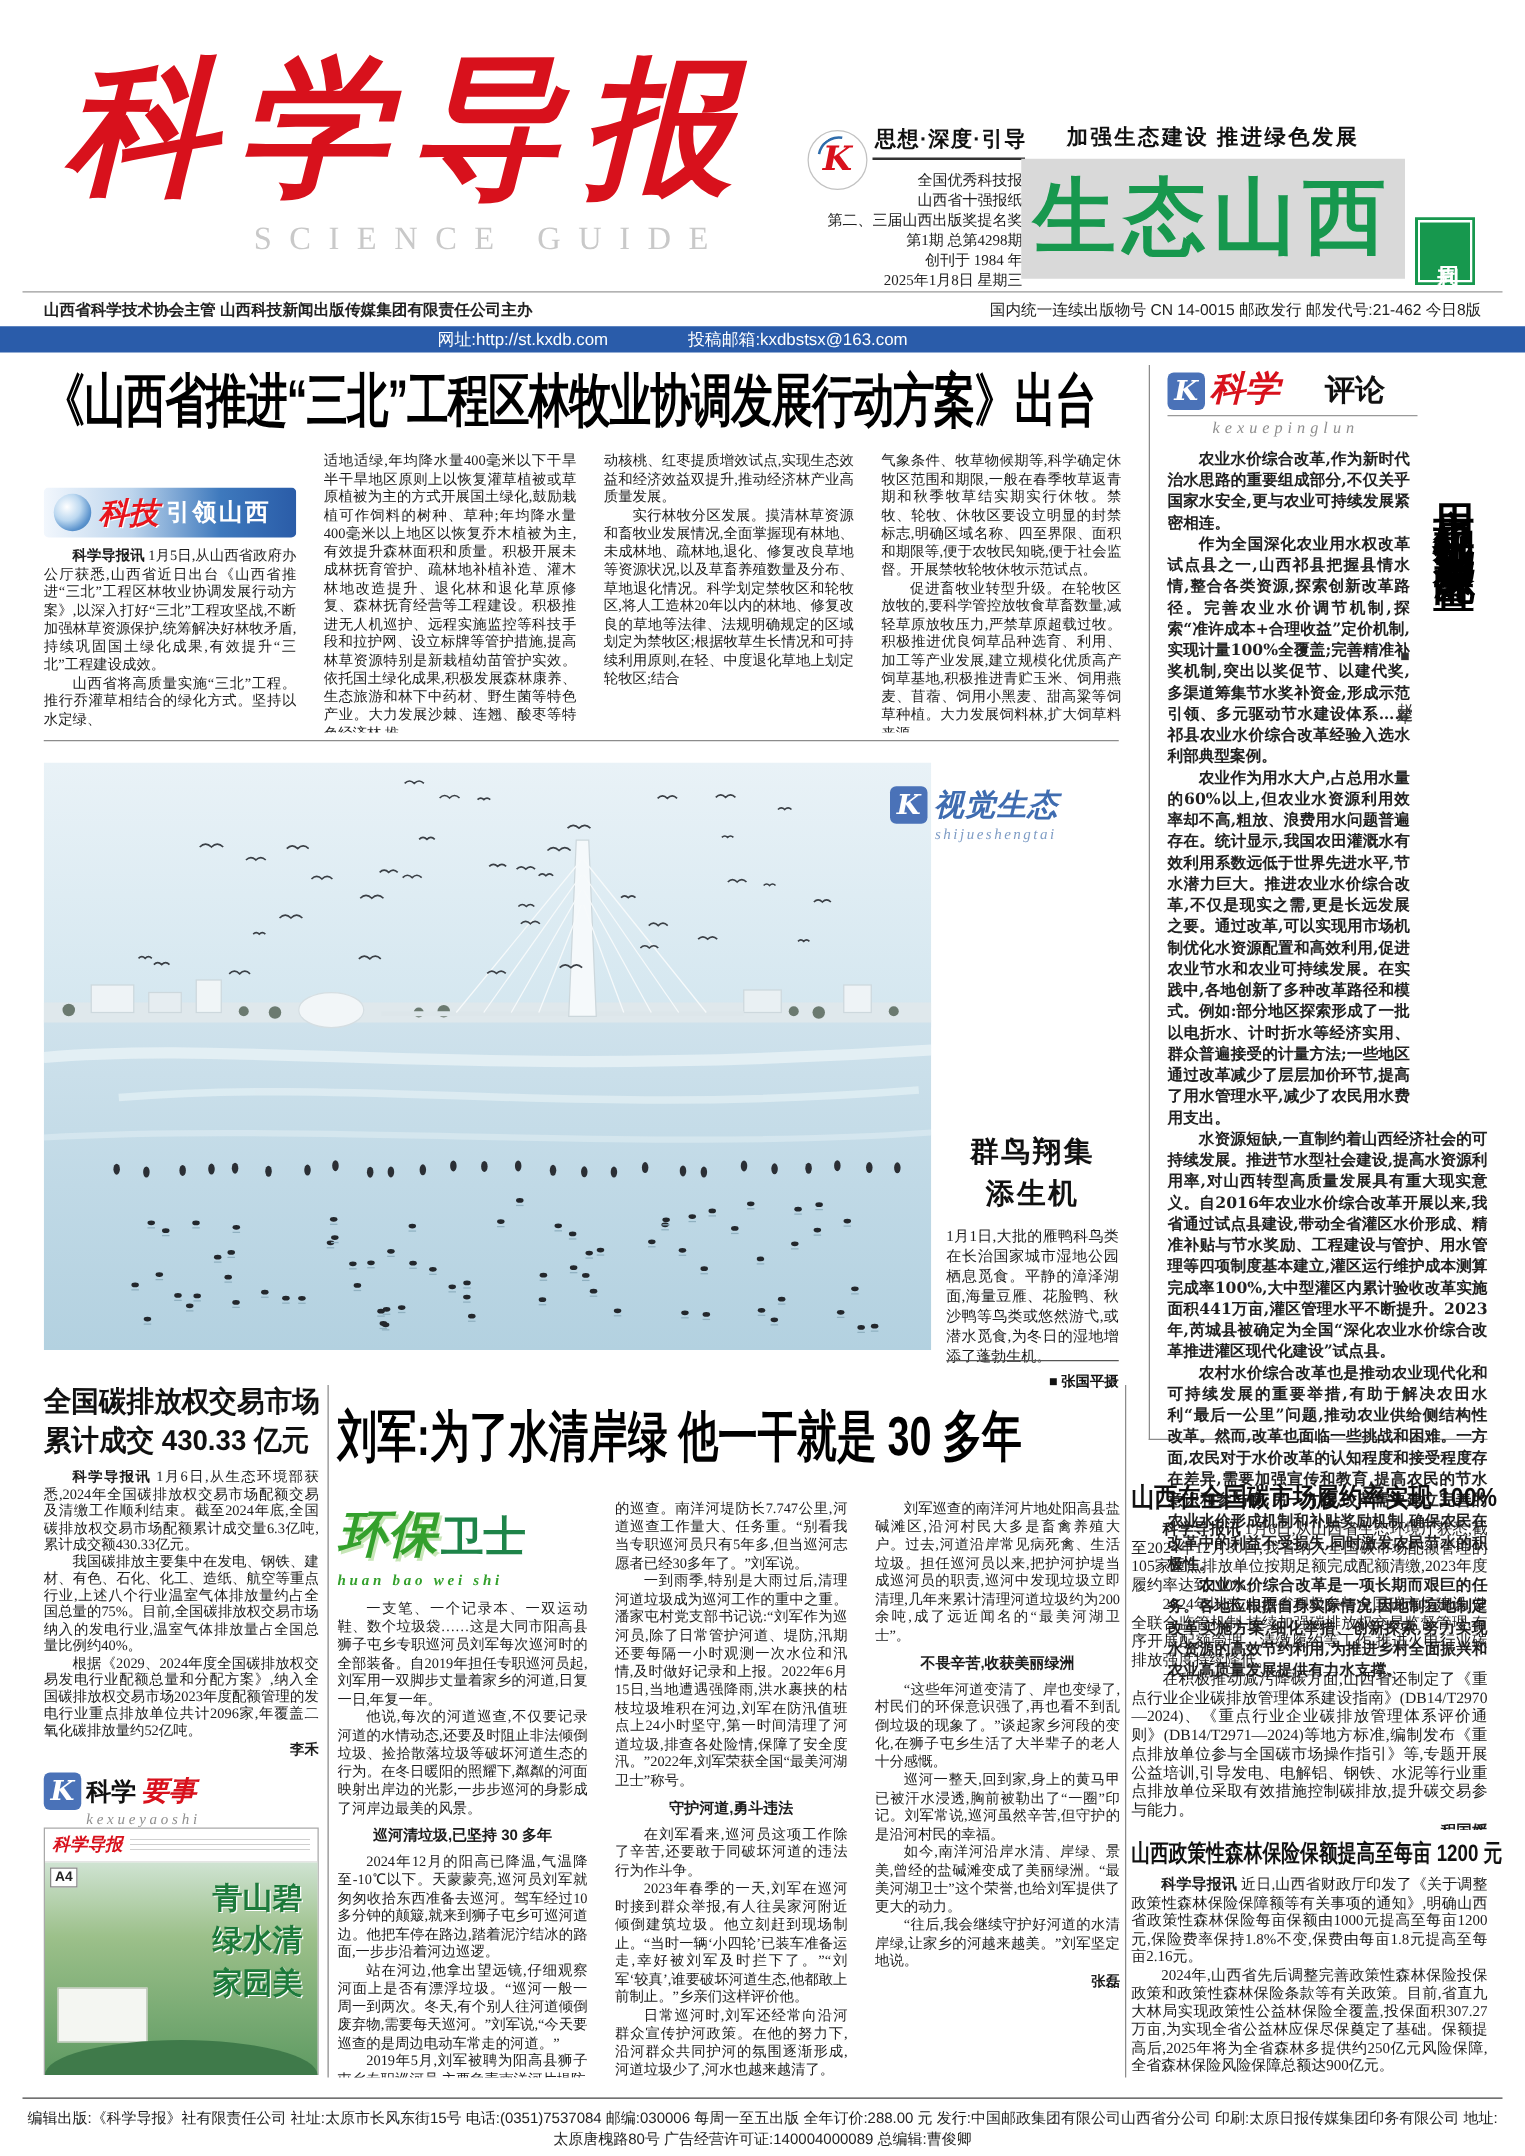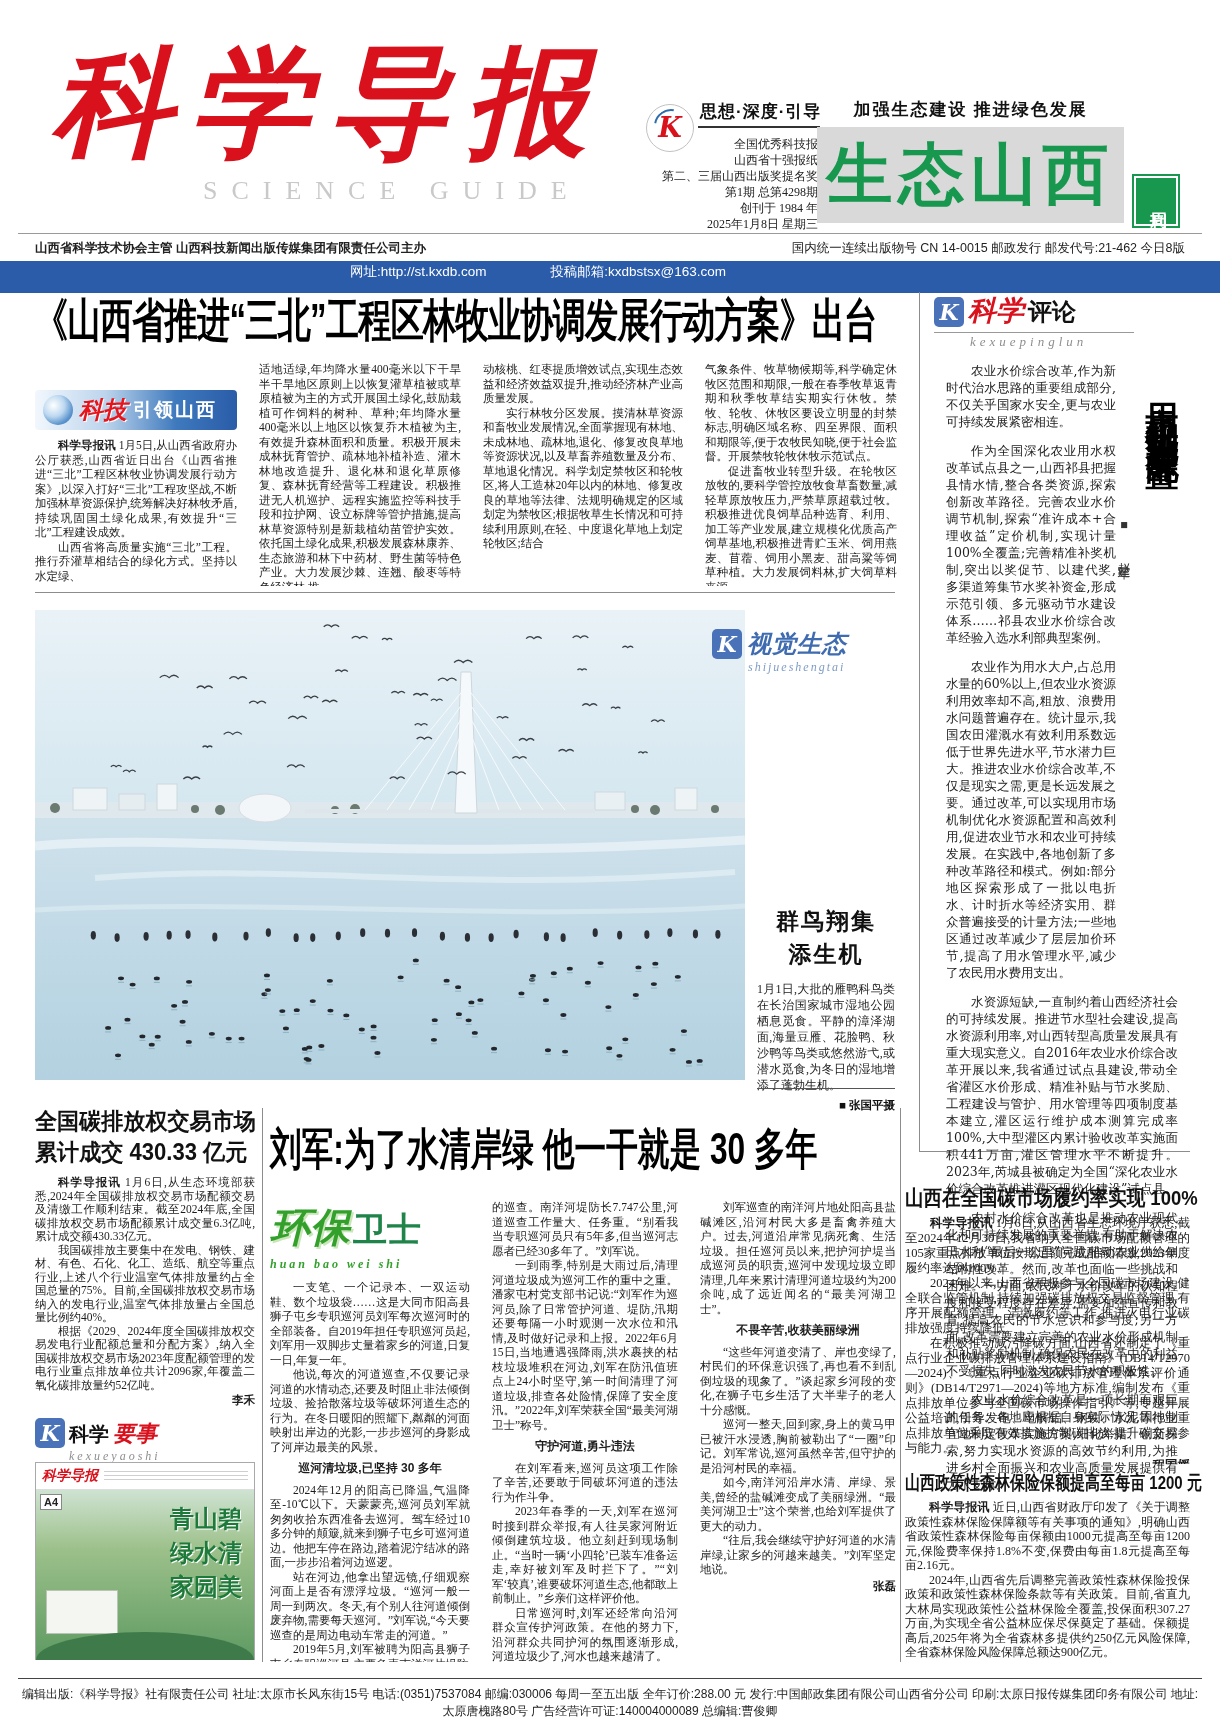--- a/index.html
+++ b/index.html
@@ -31,21 +31,21 @@
   #eco-box{left:817px;top:127px;width:307px;height:96px;background:#d9d9d9;text-align:center;}
   #eco-box span{font-family:"Liberation Serif",serif;font-weight:900;font-size:66px;line-height:96px;
                 letter-spacing:6px;color:#17984e;}
   #weekly-seal{left:1132px;top:174px;width:44px;height:50px;border:2px solid #17984e;background:#17984e;
                box-shadow:inset 0 0 0 2px #fff;color:#fff;text-align:center;
                writing-mode:vertical-rl;text-orientation:upright;font-size:17px;font-weight:bold;
                line-height:40px;letter-spacing:2px;}
   #rule-mast{left:18px;top:233px;width:1184px;height:1px;background:#9a9a9a;}
   #organizer{left:35px;top:240px;font-size:12.5px;font-weight:bold;color:#222;}
   #publication{right:35px;top:240px;font-size:12.5px;color:#222;position:absolute;}
-  #blue-bar{left:0;top:261px;width:1220px;height:32px;background:#2a5caa;color:#fff;
+  #blue-bar{left:0;top:261px;width:1220px;height:21px;background:#2a5caa;color:#fff;
             font-size:13.5px;line-height:21px;}
   #blue-bar span{margin-left:60px;}
   #blue-bar span:first-child{margin-left:350px;}
   
   #lead-headline{left:35px;top:290px;font-weight:900;font-size:46px;letter-spacing:-1px;color:#000;}
   .leadcol{top:362px;height:224px;}
   #lead-c1{left:35px;width:202px;top:390px;height:198px;}
   #lead-c2{left:259px;width:202px;}
   #lead-c3{left:483px;width:200px;}
   #lead-c4{left:705px;width:192px;}
@@ -57,24 +57,24 @@
   #tech-banner .t2{font:900 19px "Liberation Sans",sans-serif;color:#fff;letter-spacing:2px;}
   #rule-lead{left:35px;top:592px;width:860px;height:1px;background:#8c8c8c;}
   
   #oped{left:919px;top:292px;width:271px;height:860px;border-left:1px solid #8c8c8c;
         border-bottom:1px solid #8c8c8c;padding-left:14px;box-sizing:border-box;}
   #oped-logo{display:flex;align-items:baseline;gap:4px;border-bottom:1px solid #999;
              width:200px;padding-bottom:2px;}
   .ksq{display:inline-block;width:30px;height:30px;background:#4a72b8;color:#fff;border-radius:5px;
        font:italic bold 22px/30px "DejaVu Serif",serif;text-align:center;flex:0 0 30px;}
   #oped-logo .s1{font:italic 900 28px "DejaVu Serif",serif;color:#d8111c;}
-  #oped-logo .s2{font:bold 24px "Liberation Serif",serif;color:#111;}
+  #oped-logo .s2{font:bold 24px "Liberation Serif",serif;color:#111;margin-left:32px;}
   #oped-pinyin{font:italic 13px "Liberation Serif",serif;color:#8e8e8e;letter-spacing:4px;margin:1px 0 8px 36px;}
   .kai{font-family:"DejaVu Serif",serif;font-size:12.5px;line-height:17px;text-align:justify;color:#222;}
-  .kai p{margin:12px;text-indent:2em;}
+  .kai p{margin:0;text-indent:2em;font-weight:bold;}
   #oped-top{padding-right:62px;}
   #oped-title{position:absolute;right:6px;top:84px;height:460px;writing-mode:vertical-rl;
               text-orientation:upright;font-family:"Liberation Serif",serif;font-weight:bold;
               font-size:33px;letter-spacing:5px;color:#000;}
   #oped-author{position:absolute;right:58px;top:226px;writing-mode:vertical-rl;text-orientation:upright;
                font-size:12.5px;letter-spacing:3px;color:#333;}
   
   #photo{left:35px;top:610px;width:710px;height:470px;}
   #vge-logo{left:712px;top:628px;width:160px;}
   #vge-logo .row{display:flex;align-items:center;gap:5px;}

